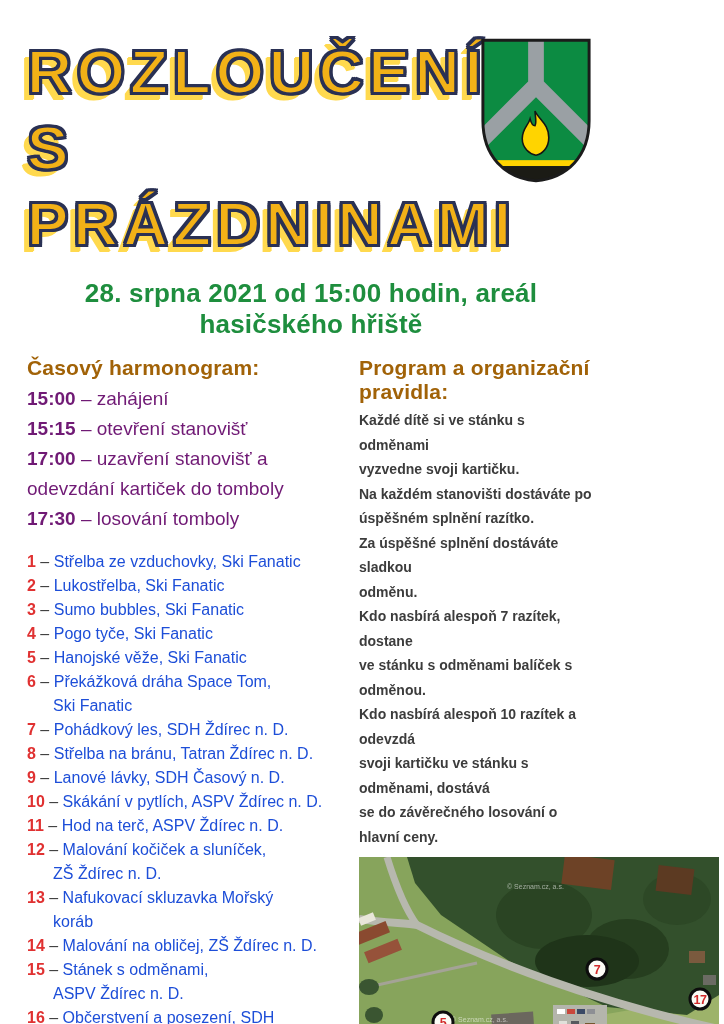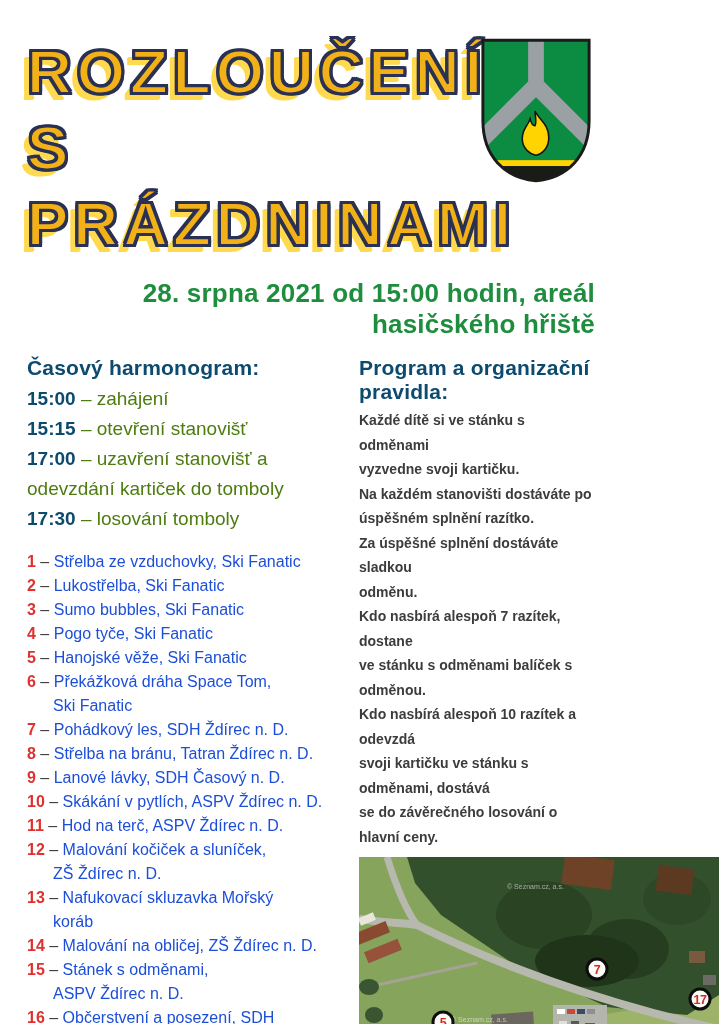--- a/index.html
+++ b/index.html
@@ -19,35 +19,35 @@
     text-shadow:
       2px 0 0 #2a3154,-2px 0 0 #2a3154,0 2px 0 #2a3154,0 -2px 0 #2a3154,
       2px 2px 0 #2a3154,-2px -2px 0 #2a3154,2px -2px 0 #2a3154,-2px 2px 0 #2a3154,
       -6px 6px 0 #ffd94e,-7px 7px 0 #ffd94e;
   }
   .crest{width:118px;flex:0 0 118px;margin-top:2px;}
   .crest svg{display:block;width:118px;height:148px;}
 
   
   .subtitle{
-    margin-top:16px;text-align:right;font-weight:bold;font-size:26px;color:#1e8e3e;letter-spacing:.2px;
+    margin-top:16px;text-align:center;font-weight:bold;font-size:26px;color:#1e8e3e;letter-spacing:.2px;
   }
 
   
   .columns{display:flex;margin-top:16px;}
   .col-left{width:328px;flex:0 0 328px;}
   .col-right{flex:1;min-width:0;padding-left:4px;}
 
-  h2.sec-heading{margin:0 0 4px 0;font-size:21px;font-weight:bold;color:#0c4a6e;letter-spacing:.2px;}
+  h2.sec-heading{margin:0 0 4px 0;font-size:21px;font-weight:bold;color:#a16207;letter-spacing:.2px;}
 
   
   ul.plainlist{list-style:none;margin:0;padding:0;}
   #schedule-list{font-size:19px;line-height:30px;margin-bottom:16px;}
-  #schedule-list .time{font-weight:bold;color:#0c4a6e;}
-  #schedule-list .rest{white-space:pre-line;color:#4d7c0f;margin-top:27px;}
+  #schedule-list .time{font-weight:bold;color:#701a75;}
+  #schedule-list .rest{white-space:pre-line;color:#701a75;margin-top:27px;}
 
   
   #stations-list{font-size:16px;line-height:24px;margin-top:2px;}
   #stations-list li{padding-left:26px;text-indent:-26px;}
   #stations-list .num{font-weight:bold;color:#e03131;}
   #stations-list .dash{color:#3c3c3c;}
   #stations-list .text{white-space:pre-line;color:#1d4ed8;}
 
   
   .program-body{margin:2px 0 0 0;font-size:14px;line-height:24.5px;white-space:pre-line;color:#3c3c3c;font-weight:bold;}

